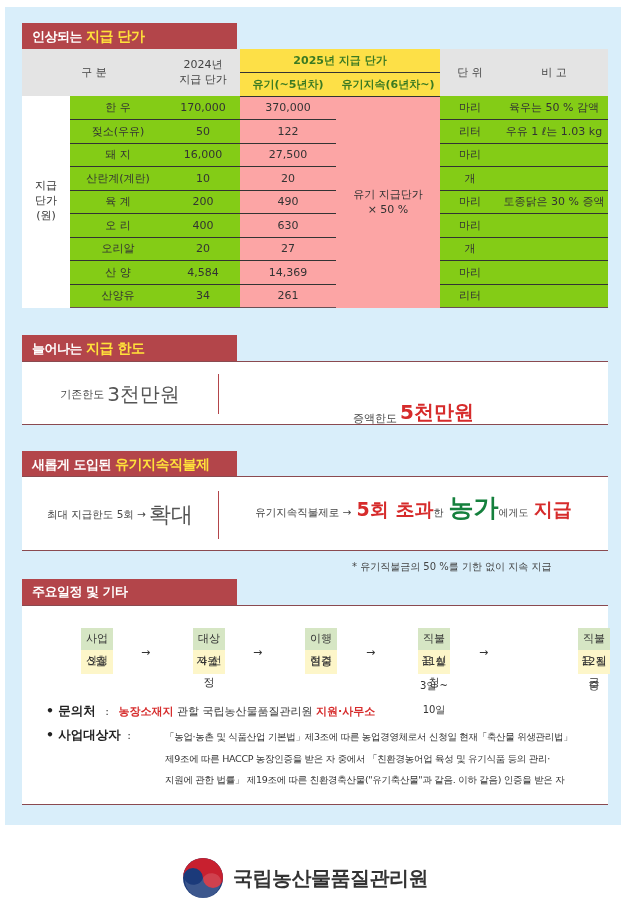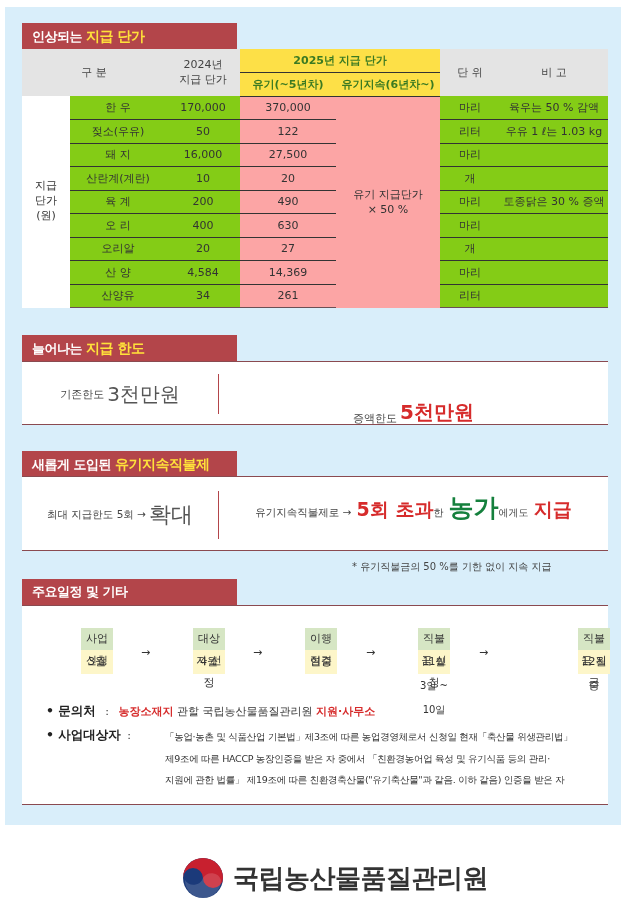--- a/index.html
+++ b/index.html
@@ -32,21 +32,21 @@
   .sched .t { height: 22px; background: #d6e6c4; font-size: 11px; color: #333; text-align:center; line-height: 22px; }
   .sched .b { height: 24px; background: #fdf6c9; font-size: 11px; color: #333; text-align:center; line-height: 24px; }
   .arrow { position: absolute; top: 646px; font-size: 11px; color: #333; }
 
   .info { position: absolute; left: 46px; font-size: 11px; color: #333; }
   .info .lbl { font-weight: bold; font-size: 12.5px; color: #222; }
   .info .red { color: #d62b2b; font-weight: bold; }
   .sub { position: absolute; left: 165px; font-size: 9.5px; color: #333; letter-spacing: -0.3px; }
 
   .logo { position: absolute; left: 181px; top: 856px; display: flex; align-items: center; }
-  .logo-text { font-size: 26px; color: #333; margin-left: 8px; letter-spacing: -0.5px; font-weight: bold; }
+  .logo-text { font-size: 20px; color: #333; margin-left: 8px; letter-spacing: -0.5px; font-weight: bold; }
 </style>
 </head>
 <body>
 
 <div class="panel"></div>
 
 <div class="sec-head" style="left:22px; top:23px; width:215px;">
   <span>인상되는 </span><span class="hl">지급 단가</span>
 </div>
 

